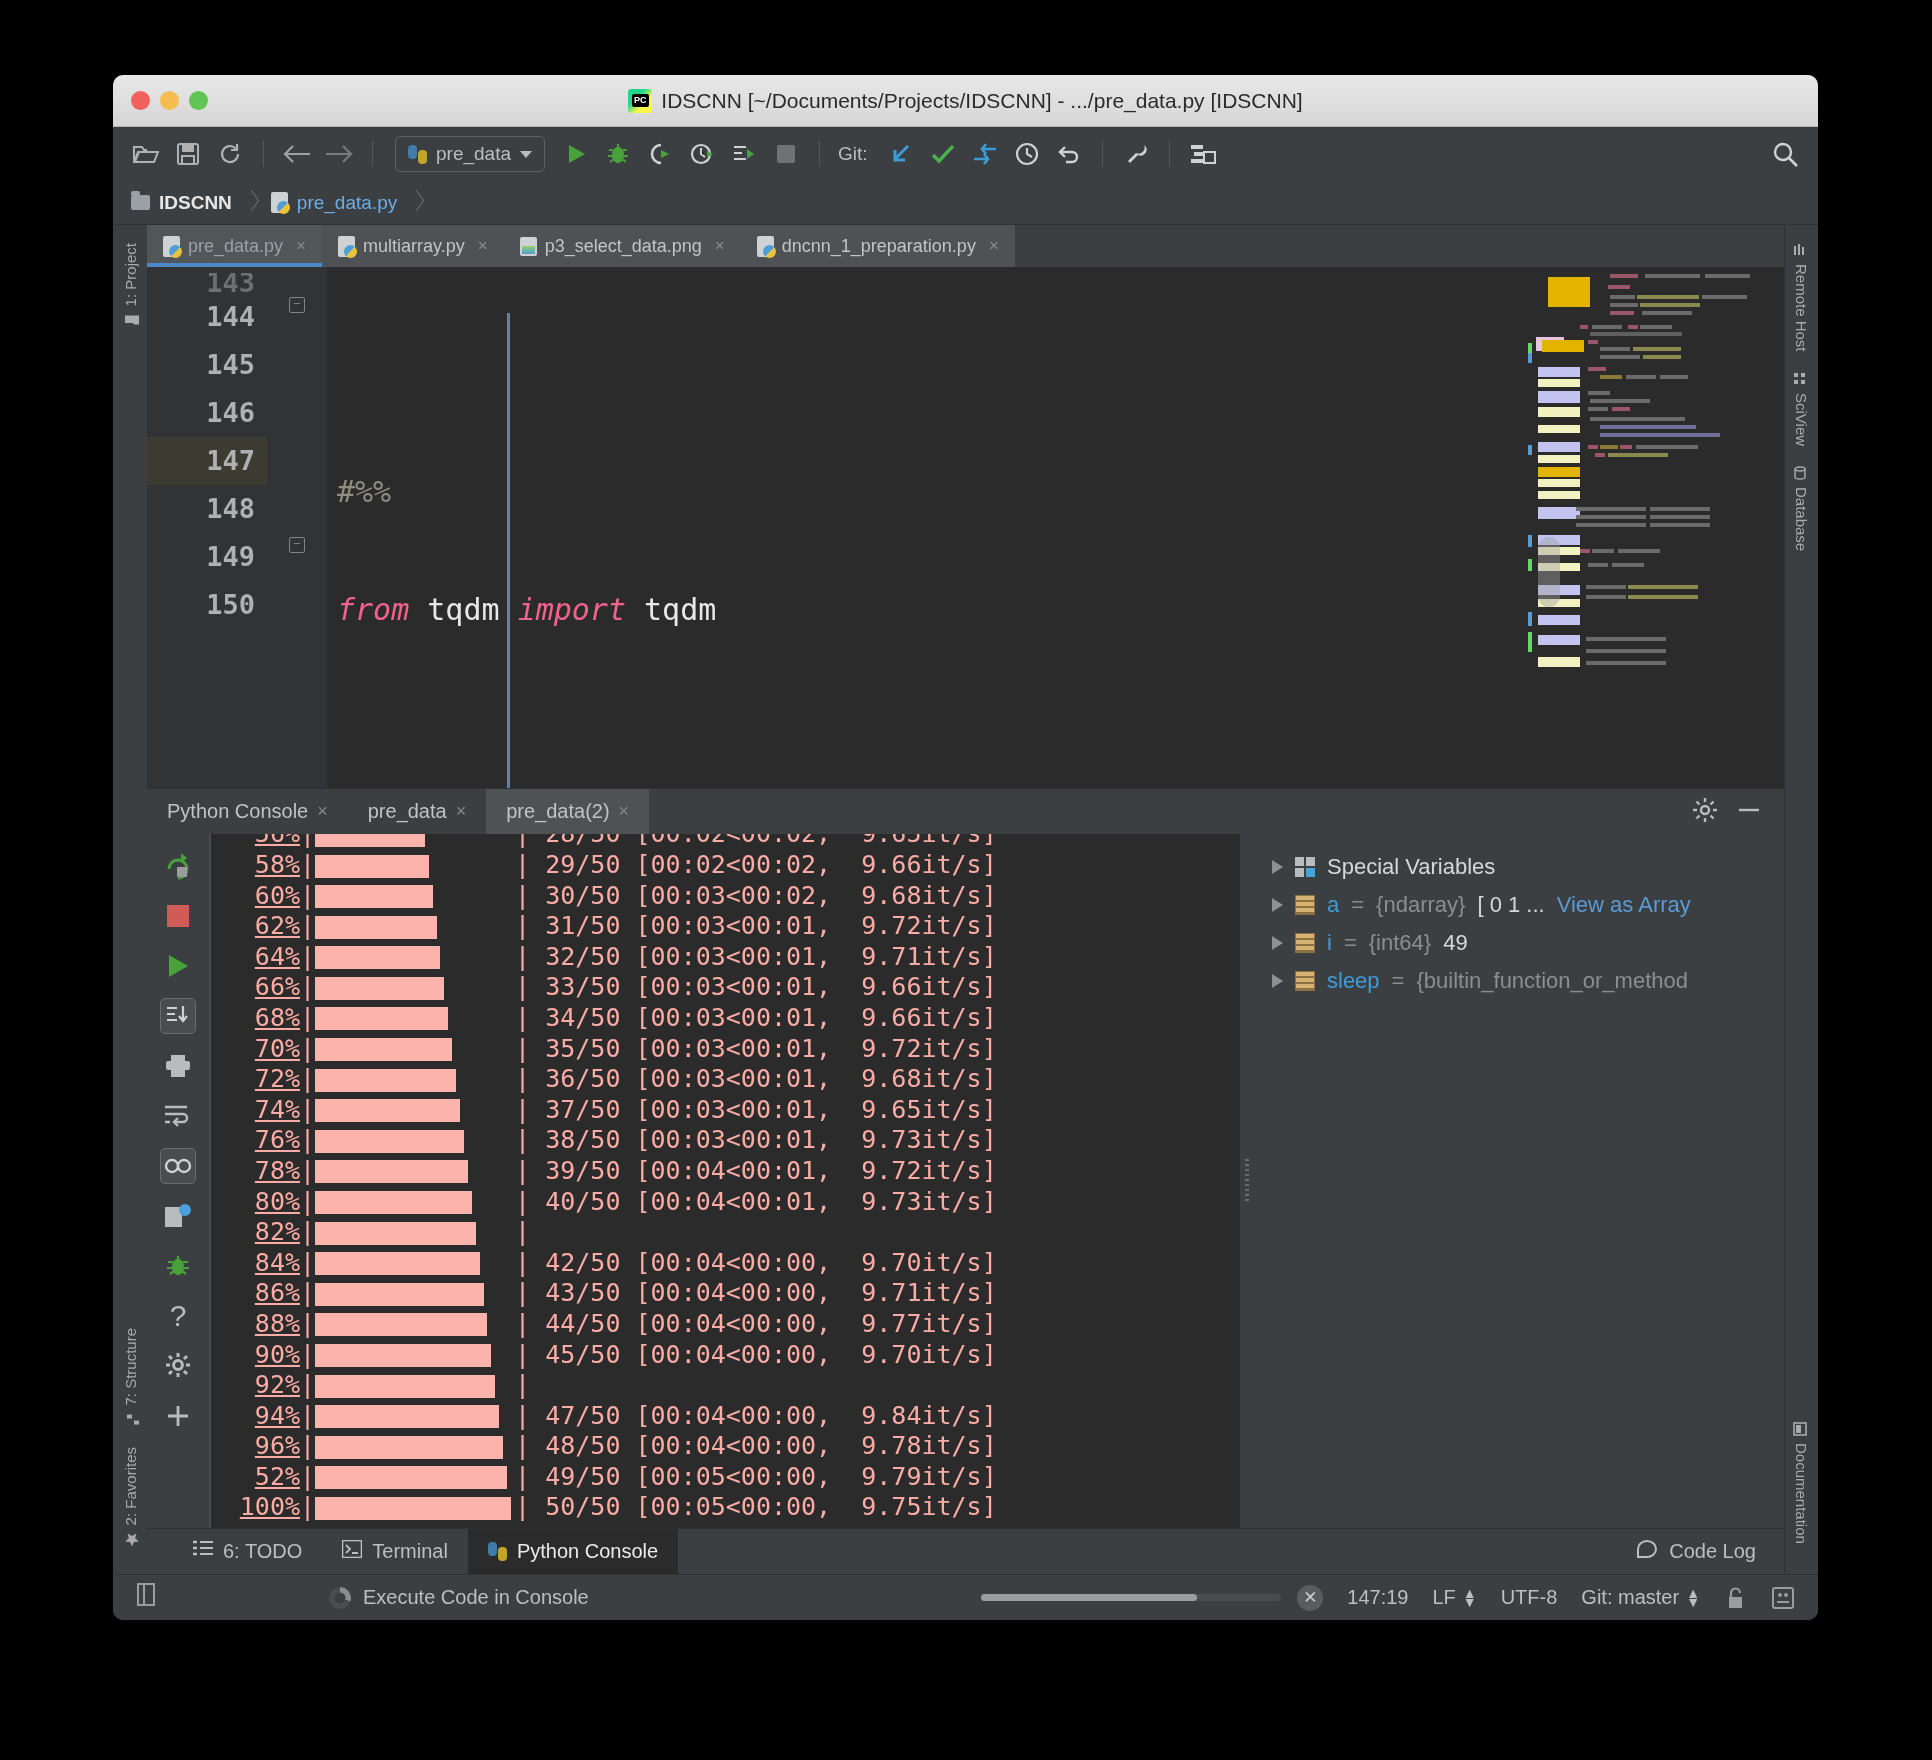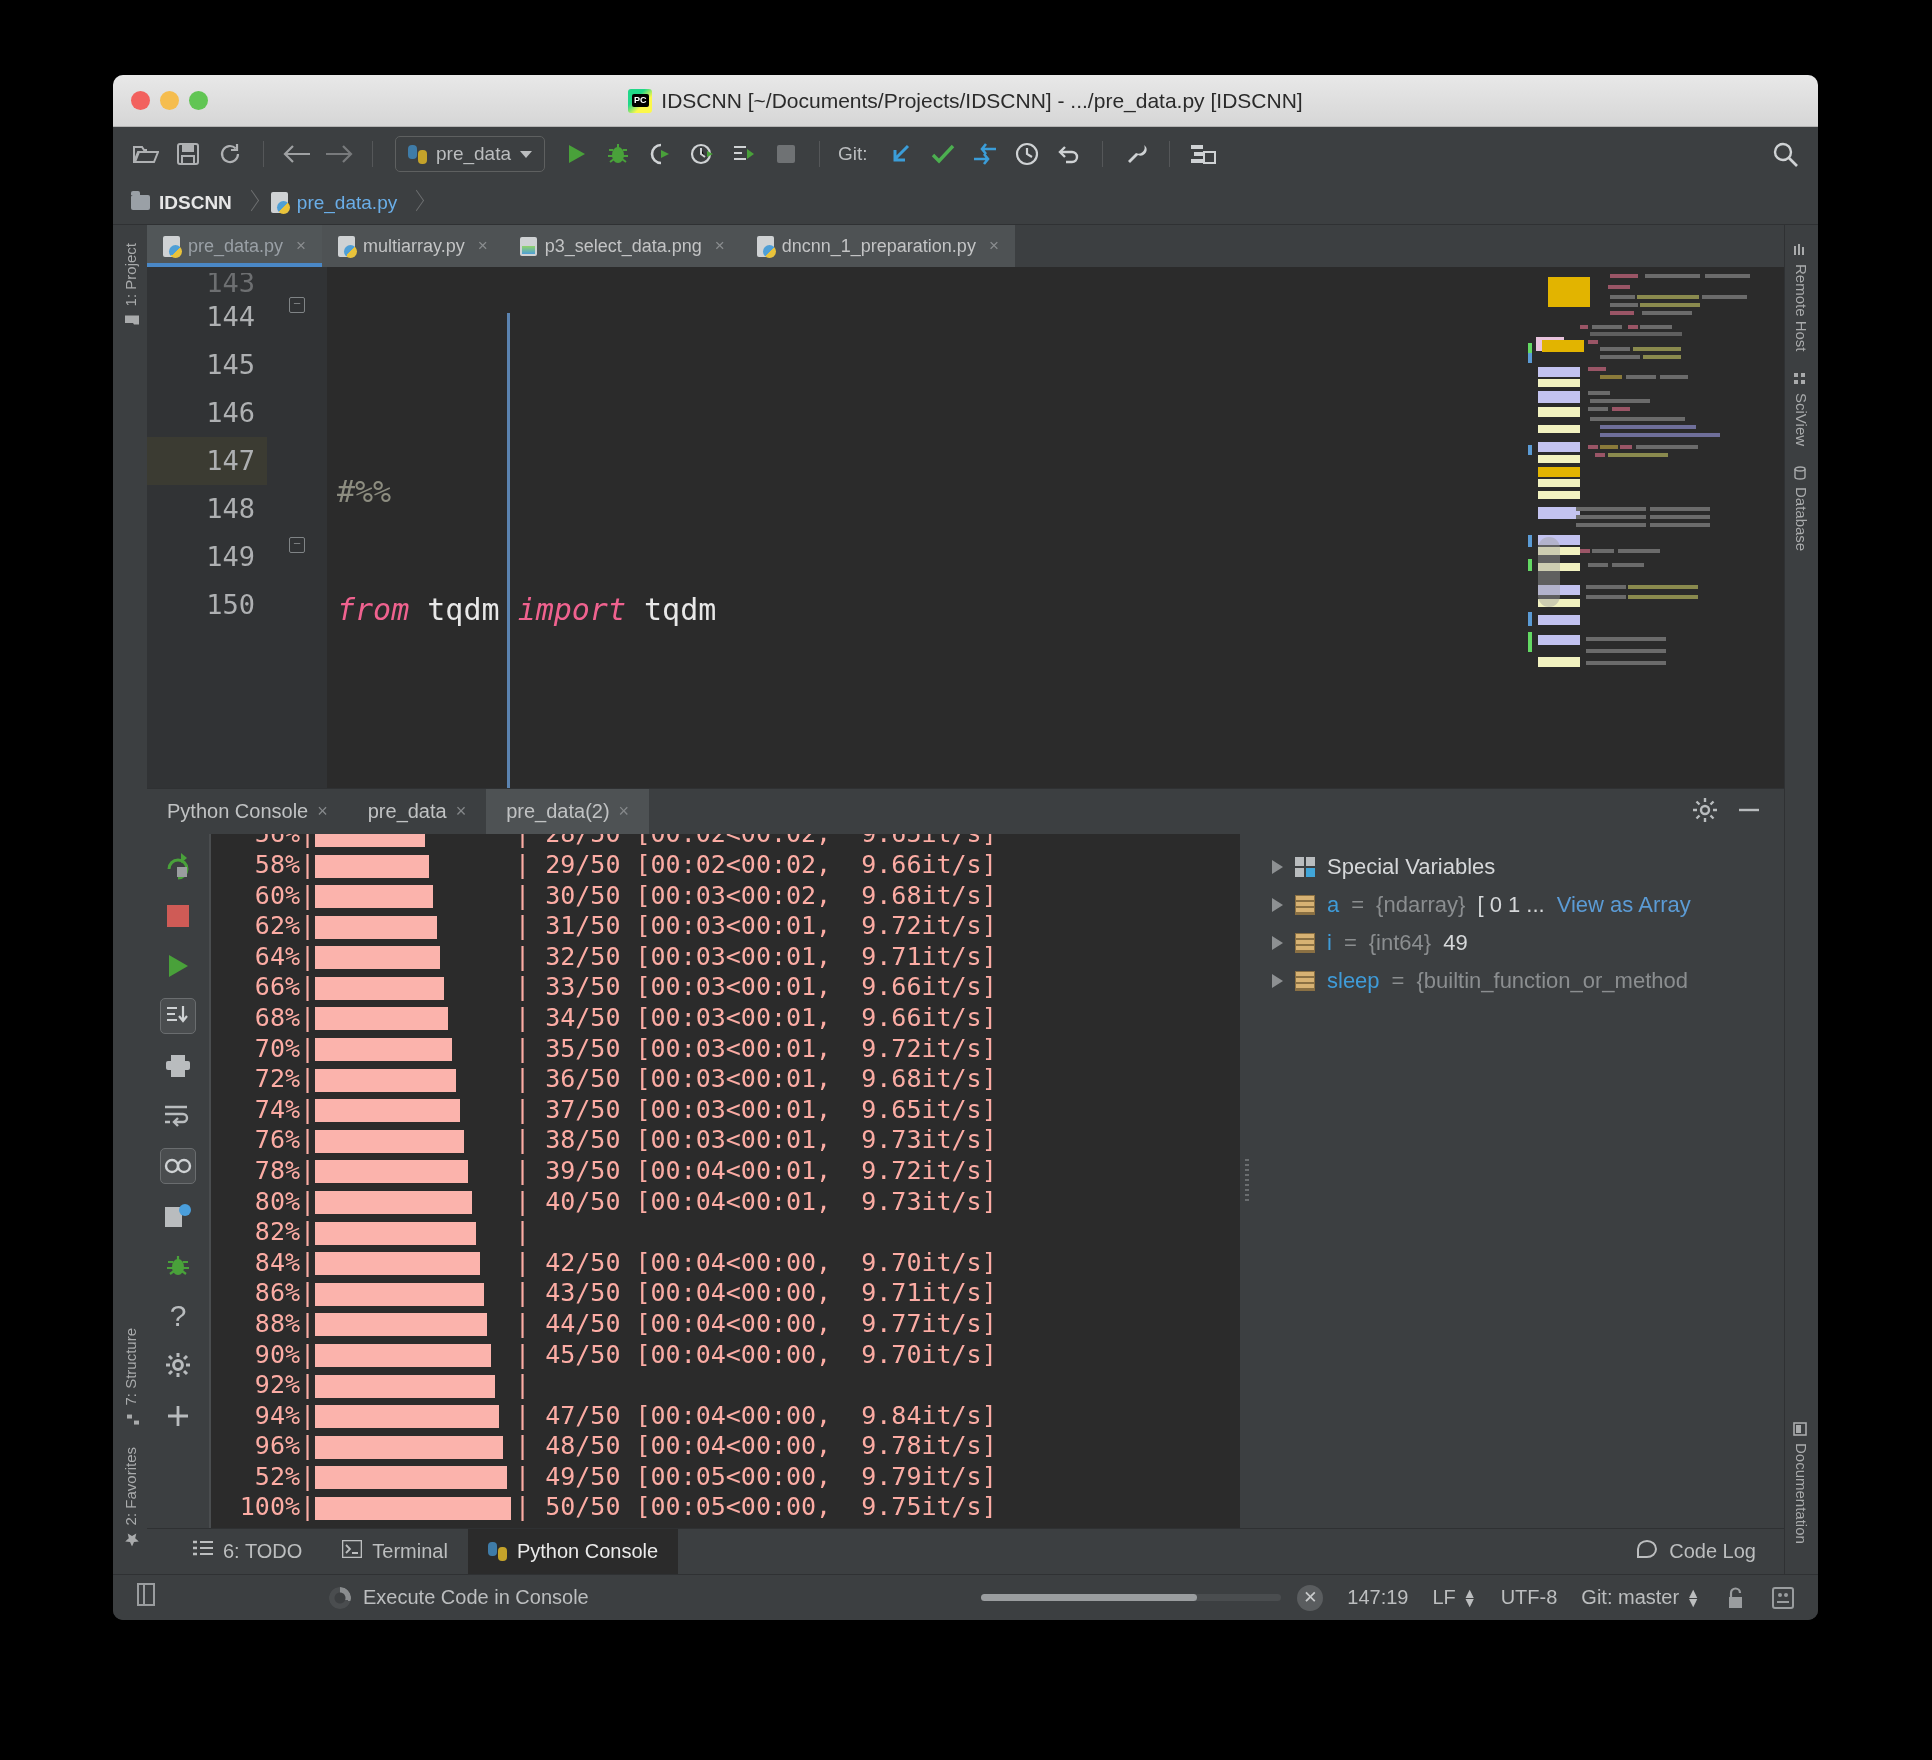--- a/index.html
+++ b/index.html
@@ -152,21 +152,21 @@
     background: linear-gradient(135deg,#4f9fd6 0 50%,#e9c33b 50% 100%);
   }
   
   .editor {
     flex: 1; background: #2b2b2b; display: flex; position: relative; min-height: 0;
     overflow: hidden;
   }
   .gutter {
     width: 120px; flex: none; background: #313335; position: relative;
     font-family: "DejaVu Sans Mono", monospace; font-size: 27px; color: #aeb0b2;
-    text-align: right; padding-top: 6px;
+    text-align: right; padding-top: 6px; font-weight: bold;
   }
   .gline { height: 48px; line-height: 48px; padding-right: 12px; position: relative; }
   .gline.hl { background: #3b3b32; }
   .run-tri {
     position: absolute; right: -30px; top: 14px;
     width: 0; height: 0; border-left: 13px solid #49a13a;
     border-top: 9px solid transparent; border-bottom: 9px solid transparent;
   }
   .gutter2 { width: 60px; flex: none; background: #313335; position: relative; }
   .fold {
@@ -216,21 +216,21 @@
   }
   .ct-ico { width: 36px; height: 36px; display: flex; align-items: center; justify-content: center; }
   .ct-ico.boxed { border: 1px solid #6a6d6f; border-radius: 5px; background: #4a4d4f; }
   .console-out {
     flex: 1; background: #2b2b2b; border-left: 2px solid #4a4d4f;
     font-family: "DejaVu Sans Mono", monospace; font-size: 25px;
     color: #fcaca4; overflow: hidden; padding-left: 14px; position: relative;
     min-width: 0;
   }
   .orow { height: 30.6px; line-height: 30.6px; white-space: pre; display: flex; align-items: center; }
-  .opct { display: inline-block; width: 75px; text-align: right; }
+  .opct { display: inline-block; width: 75px; text-align: right; text-decoration: underline; }
   .obar-pipe { color: #fcaca4; }
   .obar {
     display: inline-block; height: 23px; background: #fbb3ac; vertical-align: middle;
   }
   .obar-track { display: inline-block; width: 200px; }
   .split-handle {
     width: 14px; flex: none; background: #3c3f41; display: flex; align-items: center; justify-content: center;
   }
   .split-dots { width: 4px; height: 44px; background: repeating-linear-gradient(#6a6d6f 0 2px, transparent 2px 5px); }
   .vars {

